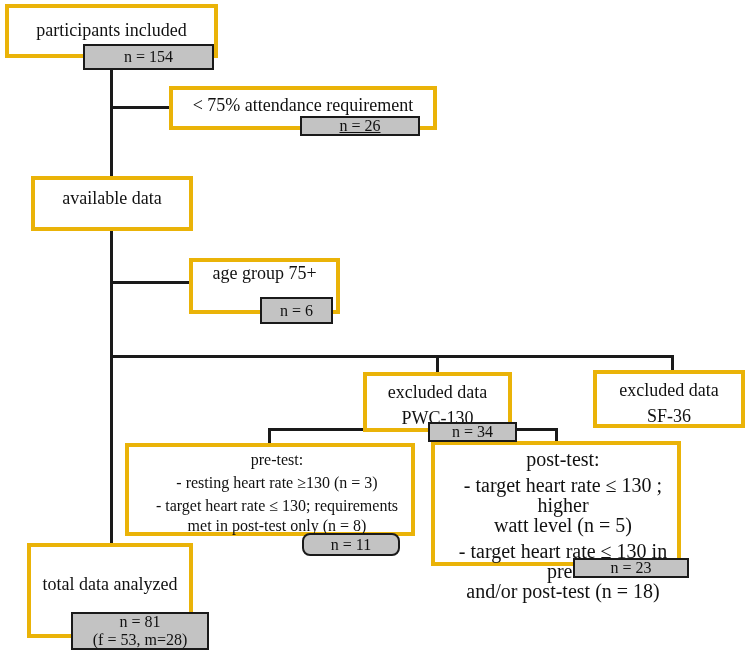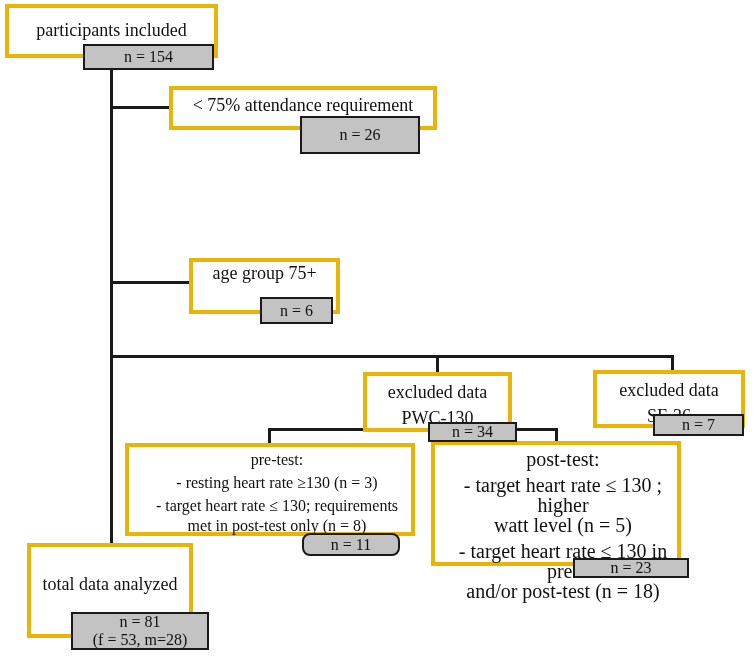--- a/index.html
+++ b/index.html
@@ -59,21 +59,21 @@
   [data-name="box-available"]    { left: 31px;  top: 176px; width: 162px; height: 55px; justify-content: center; padding-bottom: 10px; }
   [data-name="box-age75"]        { left: 189px; top: 258px; width: 151px; height: 56px; justify-content: flex-start; padding-bottom: 6px; }
   [data-name="box-excluded-pwc"] { left: 363px; top: 372px; width: 149px; height: 60px; justify-content: flex-start; padding-top: 3px; line-height: 26px; }
   [data-name="box-excluded-sf36"]{ left: 593px; top: 370px; width: 152px; height: 58px; justify-content: flex-start; padding-top: 3px; line-height: 26px; }
   [data-name="box-pretest"]      { left: 125px; top: 443px; width: 290px; height: 93px; font-size: 16px; line-height: 20px; justify-content: flex-start; padding-top: 3px; gap: 3px; }
   [data-name="box-posttest"]     { left: 431px; top: 441px; width: 250px; height: 125px; font-size: 20px; line-height: 20px; justify-content: flex-start; padding-top: 4px; gap: 6px; }
   [data-name="box-total"]        { left: 27px;  top: 543px; width: 166px; height: 95px; justify-content: center; padding-bottom: 12px; }
 
   
   [data-name="badge-participants-n"] { left: 83px;  top: 44px;  width: 131px; height: 26px; }
-  [data-name="badge-attendance-n"]   { left: 300px; top: 116px; width: 120px; height: 38px; }
+  [data-name="badge-attendance-n"]   { left: 300px; top: 116px; width: 120px; height: 20px; text-decoration: underline; }
   [data-name="badge-available-n"]    { left: 82px;  top: 216px; width: 98px;  height: 26px; }
   [data-name="badge-age75-n"]        { left: 260px; top: 297px; width: 73px;  height: 27px; }
   [data-name="badge-pwc-n"]          { left: 428px; top: 422px; width: 89px;  height: 20px; }
   [data-name="badge-sf36-n"]         { left: 653px; top: 414px; width: 91px;  height: 22px; }
   [data-name="badge-pretest-n"]      { left: 302px; top: 533px; width: 98px;  height: 23px; border-radius: 8px; }
   [data-name="badge-posttest-n"]     { left: 573px; top: 558px; width: 116px;  height: 20px; }
   [data-name="badge-total-n"]        { left: 71px;  top: 612px; width: 138px; height: 38px; }
 
   
   [data-name="connector-main-vertical"]   { left: 110px; top: 70px;  width: 3px;   height: 473px; }
@@ -108,42 +108,42 @@
     <span data-name="badge-participants-n-label">n = 154</span>
   </div>
 
   <div class="box" data-name="box-attendance">
     <div class="box-label" data-name="box-attendance-label">&lt; 75% attendance requirement</div>
   </div>
   <div class="badge" data-name="badge-attendance-n">
     <span data-name="badge-attendance-n-label">n = 26</span>
   </div>
 
+  <div class="box" data-name="box-available">
+    <div class="box-label" data-name="box-available-label">available data</div>
+  </div>
 
   <div class="box" data-name="box-age75">
     <div class="box-label" data-name="box-age75-label">age group 75+</div>
   </div>
   <div class="badge" data-name="badge-age75-n">
     <span data-name="badge-age75-n-label">n = 6</span>
   </div>
 
   <div class="box" data-name="box-excluded-pwc">
     <div class="box-label" data-name="box-excluded-pwc-line1">excluded data</div>
     <div class="box-label" data-name="box-excluded-pwc-line2">PWC-130</div>
   </div>
   <div class="badge" data-name="badge-pwc-n">
     <span data-name="badge-pwc-n-label">n = 34</span>
   </div>
 
   <div class="box" data-name="box-excluded-sf36">
     <div class="box-label" data-name="box-excluded-sf36-line1">excluded data</div>
     <div class="box-label" data-name="box-excluded-sf36-line2">SF-36</div>
-  </div>
-  <div class="badge" data-name="badge-sf36-n">
-    <span data-name="badge-sf36-n-label">n = 7</span>
   </div>
 
   <div class="box" data-name="box-pretest">
     <div class="box-title" data-name="box-pretest-title">pre-test:</div>
     <div class="box-item" data-name="box-pretest-item1">- resting heart rate ≥130 (n = 3)</div>
     <div class="box-item" data-name="box-pretest-item2">- target heart rate ≤ 130; requirements
 met in post-test only (n = 8)</div>
   </div>
   <div class="badge" data-name="badge-pretest-n">
     <span data-name="badge-pretest-n-label">n = 11</span>

